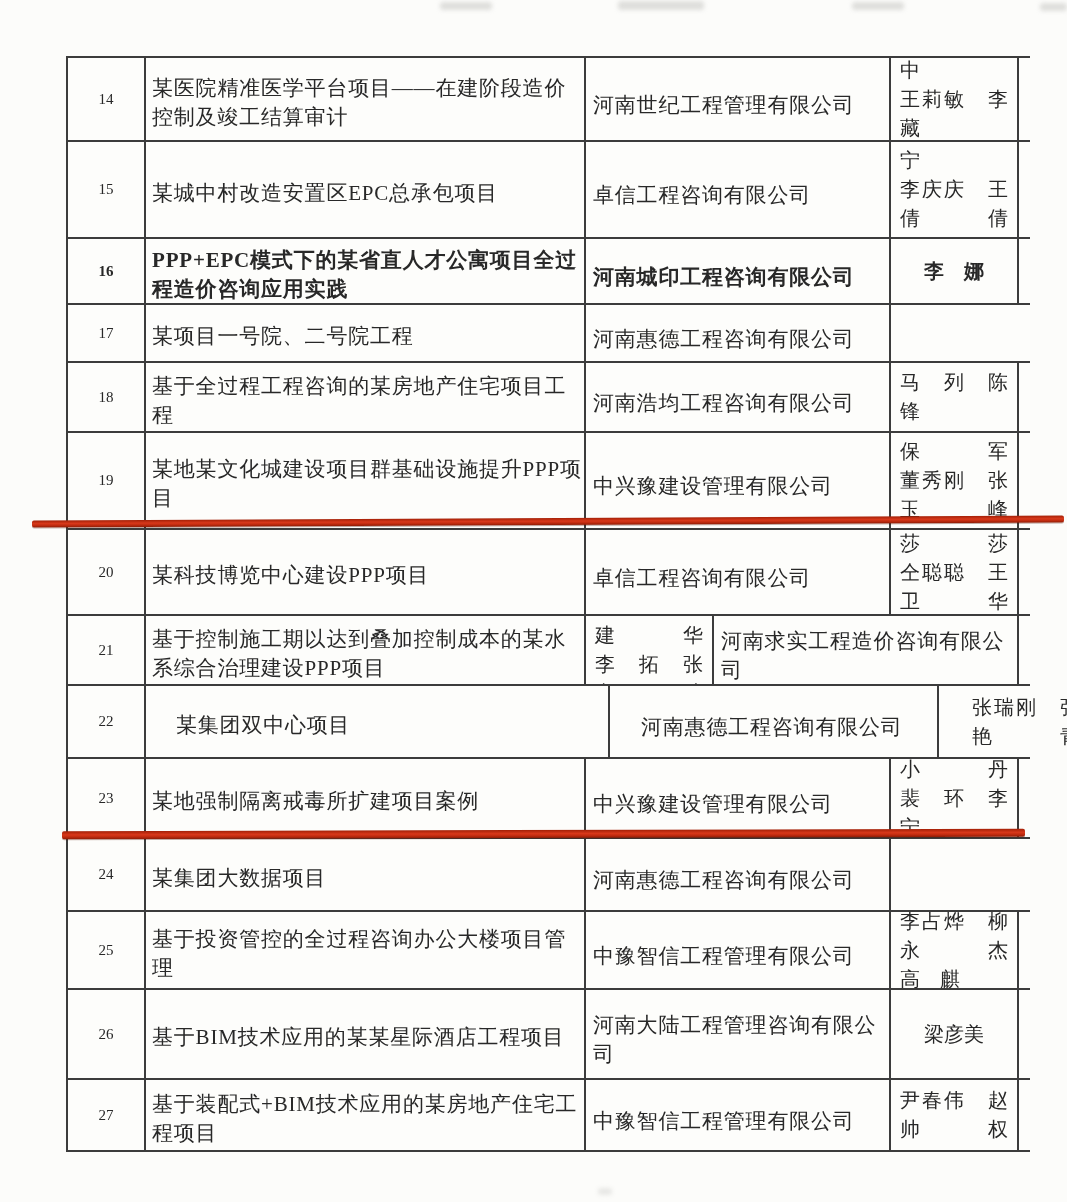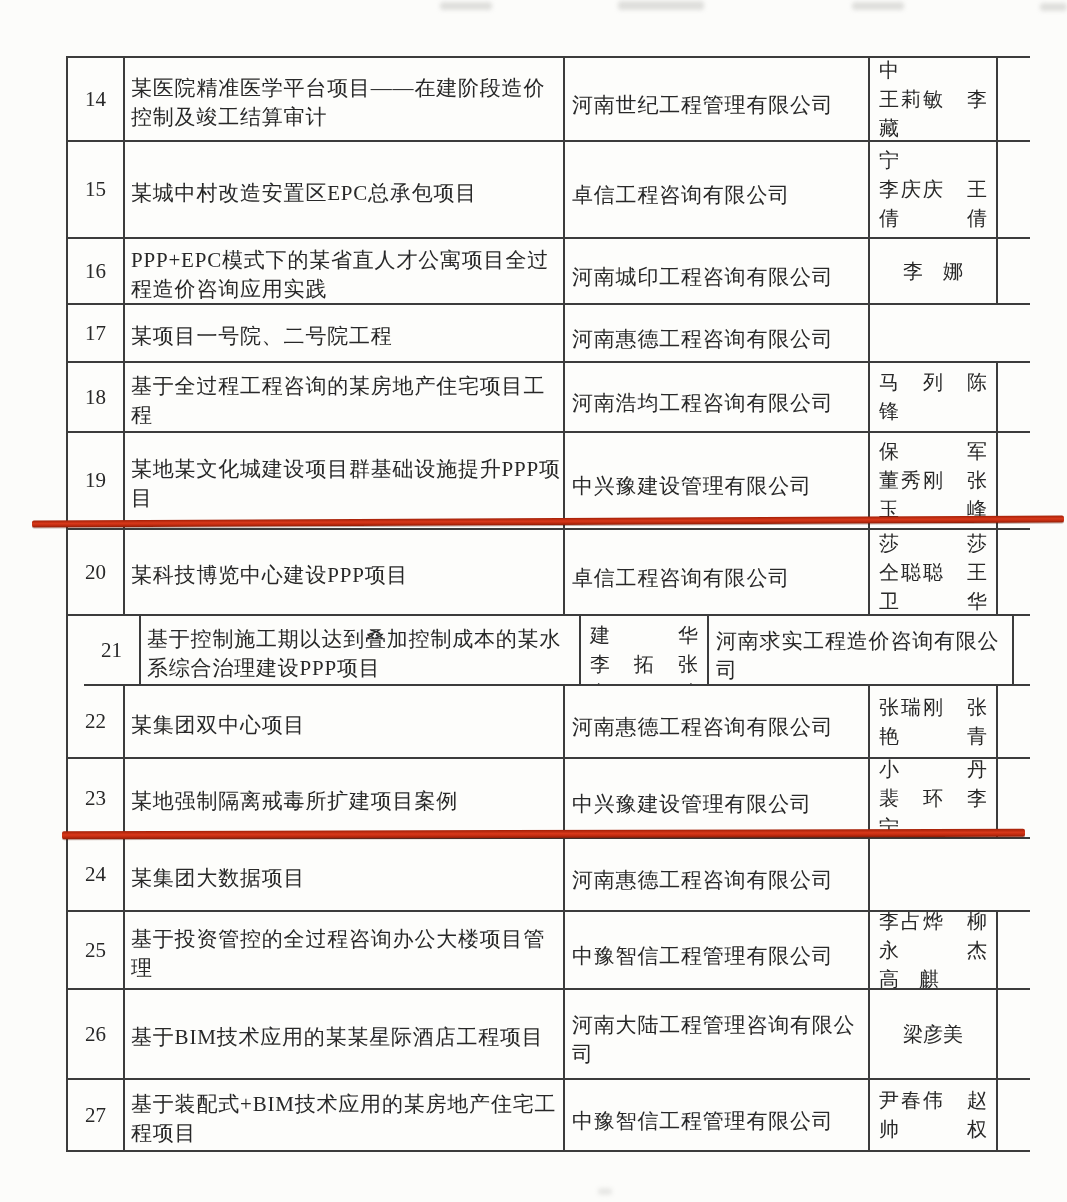--- a/index.html
+++ b/index.html
@@ -35,23 +35,23 @@
     border-left:2px solid #3c3c3c;
     background:#fdfdfb;
   }
   .trow { display:flex; border-bottom:2px solid #3c3c3c; }
   .cell {
     border-right:2px solid #3c3c3c;
     display:flex; align-items:center;
     overflow:hidden;
   }
   .c-no {
-    width:57px; flex:none;
+    width:78px; flex:none;
     justify-content:center;
-    font-size:21px;
+    font-size:15px;
   }
   .c-project {
     width:440px; flex:none;
     padding:10px 2px 3px 6px;
     font-size:21px; letter-spacing:0.8px; line-height:29px;
   }
   .c-company {
     width:305px; flex:none;
     padding:15px 2px 3px 7px;
     font-size:21px; letter-spacing:0.8px; line-height:29px;
@@ -99,21 +99,21 @@
       <div class="trow" style="height: 97px;">
         <div class="cell c-no">15</div>
         <div class="cell c-project">某城中村改造安置区EPC总承包项目</div>
         <div class="cell c-company">卓信工程咨询有限公司</div>
         <div class="cell c-names">
           <div class="name-line">于　泽　潘　宁</div>
           <div class="name-line">李庆庆　王倩倩</div>
           <div class="name-line single">张萍萍</div>
         </div>
       </div>
-      <div class="trow" style="height: 66px;">
+      <div class="trow" style="height: 66px; font-weight: bold;">
         <div class="cell c-no">16</div>
         <div class="cell c-project">PPP+EPC模式下的某省直人才公寓项目全过程造价咨询应用实践</div>
         <div class="cell c-company">河南城印工程咨询有限公司</div>
         <div class="cell c-names">
           <div class="name-line center">李　娜</div>
         </div>
       </div>
       <div class="trow" style="height: 58px;">
         <div class="cell c-no">17</div>
         <div class="cell c-project">某项目一号院、二号院工程</div>
@@ -140,30 +140,30 @@
       <div class="trow" style="height: 86px;">
         <div class="cell c-no">20</div>
         <div class="cell c-project">某科技博览中心建设PPP项目</div>
         <div class="cell c-company">卓信工程咨询有限公司</div>
         <div class="cell c-names">
           <div class="name-line">郭文莉　梁莎莎</div>
           <div class="name-line">仝聪聪　王卫华</div>
           <div class="name-line single">冯苗苗</div>
         </div>
       </div>
-      <div class="trow" style="height: 70px; margin-left: 16px;">
+      <div class="trow" style="height: 70px;">
         <div class="cell c-no">21</div>
         <div class="cell c-project">基于控制施工期以达到叠加控制成本的某水系综合治理建设PPP项目</div>
         <div class="cell c-names">
           <div class="name-line">段同何　陈建华</div>
           <div class="name-line">李　拓　张宇航</div>
         </div>
         <div class="cell c-company">河南求实工程造价咨询有限公司</div>
       </div>
-      <div class="trow" style="height: 73px;">
+      <div class="trow" style="height: 73px; gap: 24px;">
         <div class="cell c-no">22</div>
         <div class="cell c-project">某集团双中心项目</div>
         <div class="cell c-company">河南惠德工程咨询有限公司</div>
         <div class="cell c-names">
           <div class="name-line">张瑞刚　张艳青</div>
         </div>
       </div>
       <div class="trow" style="height: 80px;">
         <div class="cell c-no">23</div>
         <div class="cell c-project">某地强制隔离戒毒所扩建项目案例</div>

